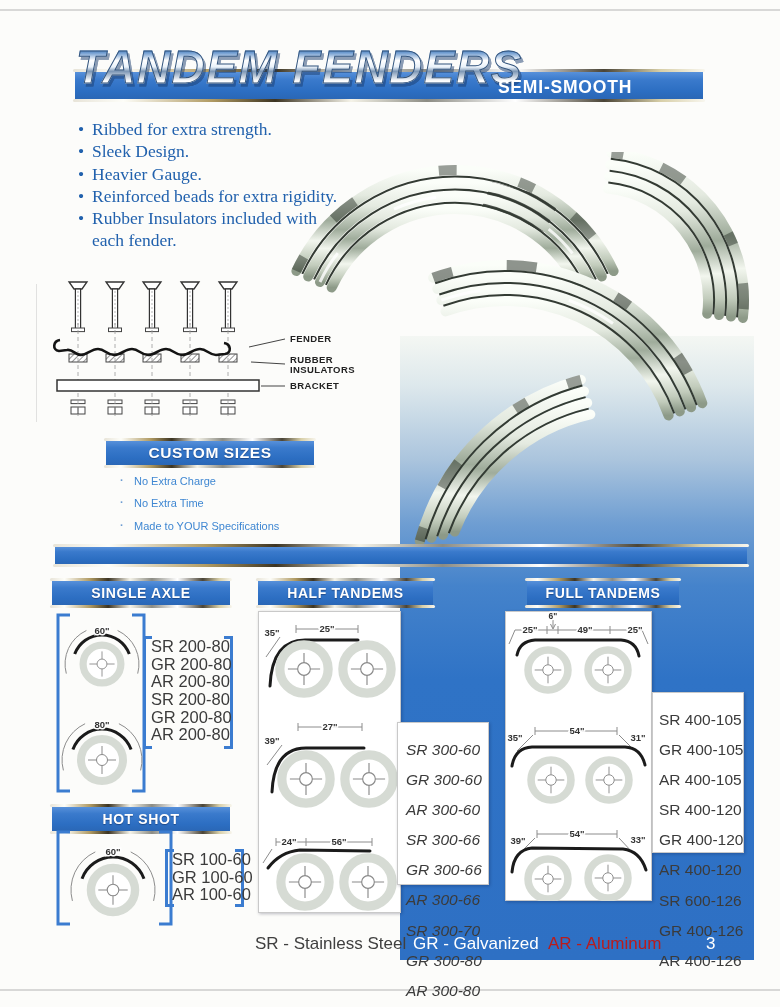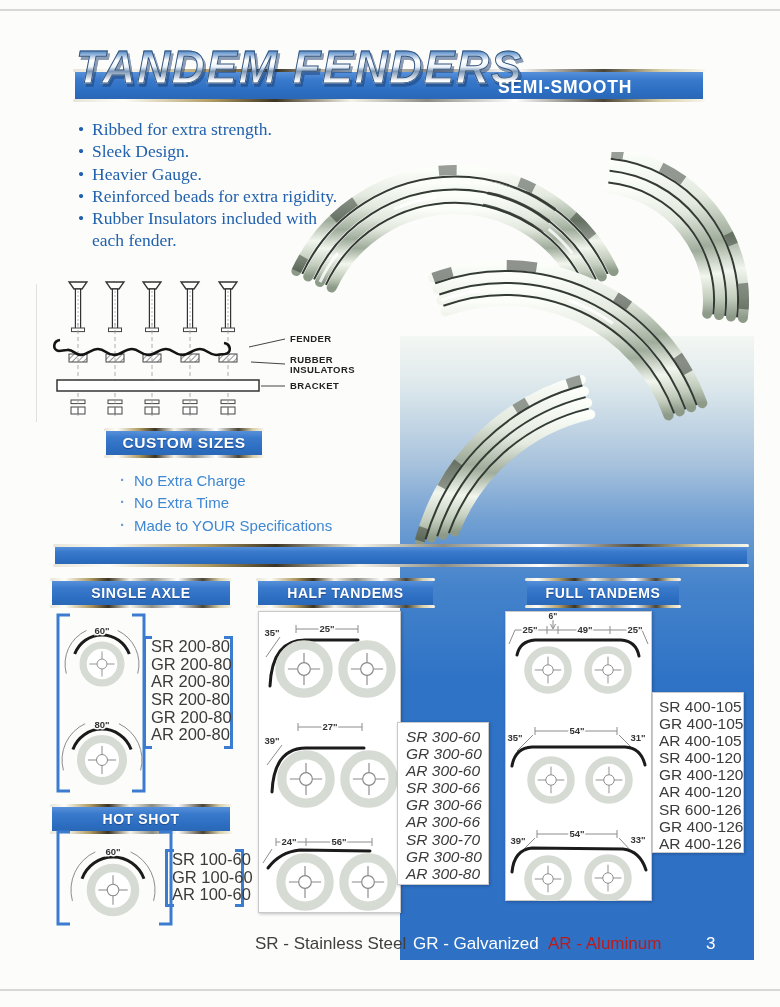--- a/index.html
+++ b/index.html
@@ -25,36 +25,36 @@
      filter:drop-shadow(2px 3px 0 rgba(25,60,110,.5));}
   .subtitle{position:absolute;color:#fff;font-weight:bold;font-size:17.5px;letter-spacing:.8px;z-index:6;}
 
   
   .features{position:absolute;left:78px;top:118px;width:262px;color:#2161ad;
      font-family:"Liberation Serif",serif;font-size:17.5px;line-height:22.3px;}
   .features .it{position:relative;padding-left:14px;}
   .features .it::before{content:"•";position:absolute;left:0;top:0;}
 
   
-  .custom-bullets{position:absolute;left:120px;top:470px;color:#3f87d2;font-size:15px;line-height:22.3px;}
+  .custom-bullets{position:absolute;left:120px;top:470px;color:#3f87d2;font-size:11px;line-height:22.3px;}
   .custom-bullets .it{position:relative;padding-left:14px;}
   .custom-bullets .it::before{content:"·";position:absolute;left:0;top:-1px;font-weight:bold;color:#6d9cd2;}
 
   
   .blue-panel{position:absolute;left:400px;top:336px;width:354px;height:624px;
      background:linear-gradient(180deg,#f4f7f3 0%,#dde8ec 8%,#aac4dd 20%,#6f9ed2 30%,#4583cb 40%,#2f73c6 55%,#2e70c4 100%);}
 
   
   .wbox{position:absolute;background:#fff;border:1px solid #c9c9c9;box-sizing:border-box;
         box-shadow:1px 1px 3px rgba(0,0,40,.25);}
 
   
   .plist{position:absolute;color:#3b3b3b;white-space:nowrap;}
   .plist.big div{height:17.7px;line-height:17.7px;font-size:16.5px;}
-  .plist.small div{height:17.1px;line-height:17.1px;font-size:15.5px;}
+  .plist.small div{height:17.1px;line-height:17.1px;font-size:15.5px;margin-top:13px;}
 
   
   .brk{position:absolute;width:9px;box-sizing:border-box;}
   .brk.l{border-left:3px solid #3b7cd0;border-top:3px solid #3b7cd0;border-bottom:3px solid #3b7cd0;}
   .brk.r{border-right:3px solid #3b7cd0;border-top:3px solid #3b7cd0;border-bottom:3px solid #3b7cd0;}
 
   .footer-txt{position:absolute;font-size:17px;white-space:nowrap;}
 
   
   svg{position:absolute;overflow:hidden;}
@@ -126,21 +126,21 @@
       <line x1="204" y1="71" x2="240" y2="63"></line>
       <line x1="206" y1="86" x2="240" y2="88"></line>
       <line x1="216" y1="110" x2="240" y2="110"></line>
     </g>
     <text class="asmtxt" x="245" y="66">FENDER</text>
     <text class="asmtxt" x="245" y="87">RUBBER</text>
     <text class="asmtxt" x="245" y="97">INSULATORS</text>
     <text class="asmtxt" x="245" y="113">BRACKET</text>
   </svg>
 
-  <div class="cbar" style="left:106px;top:430px;width:156px;height:26px;">
+  <div class="cbar" style="left:106px;top:440px;width:208px;height:26px;">
     <div class="lbl" style="font-size:15.5px;">CUSTOM SIZES</div>
   </div>
   <div class="custom-bullets">
     <div class="it">No Extra Charge</div>
     <div class="it">No Extra Time</div>
     <div class="it">Made to YOUR Specifications</div>
   </div>
 
   <svg style="left:290px;top:152px;" width="470" height="396" viewBox="290 152 470 396">
     <defs>

